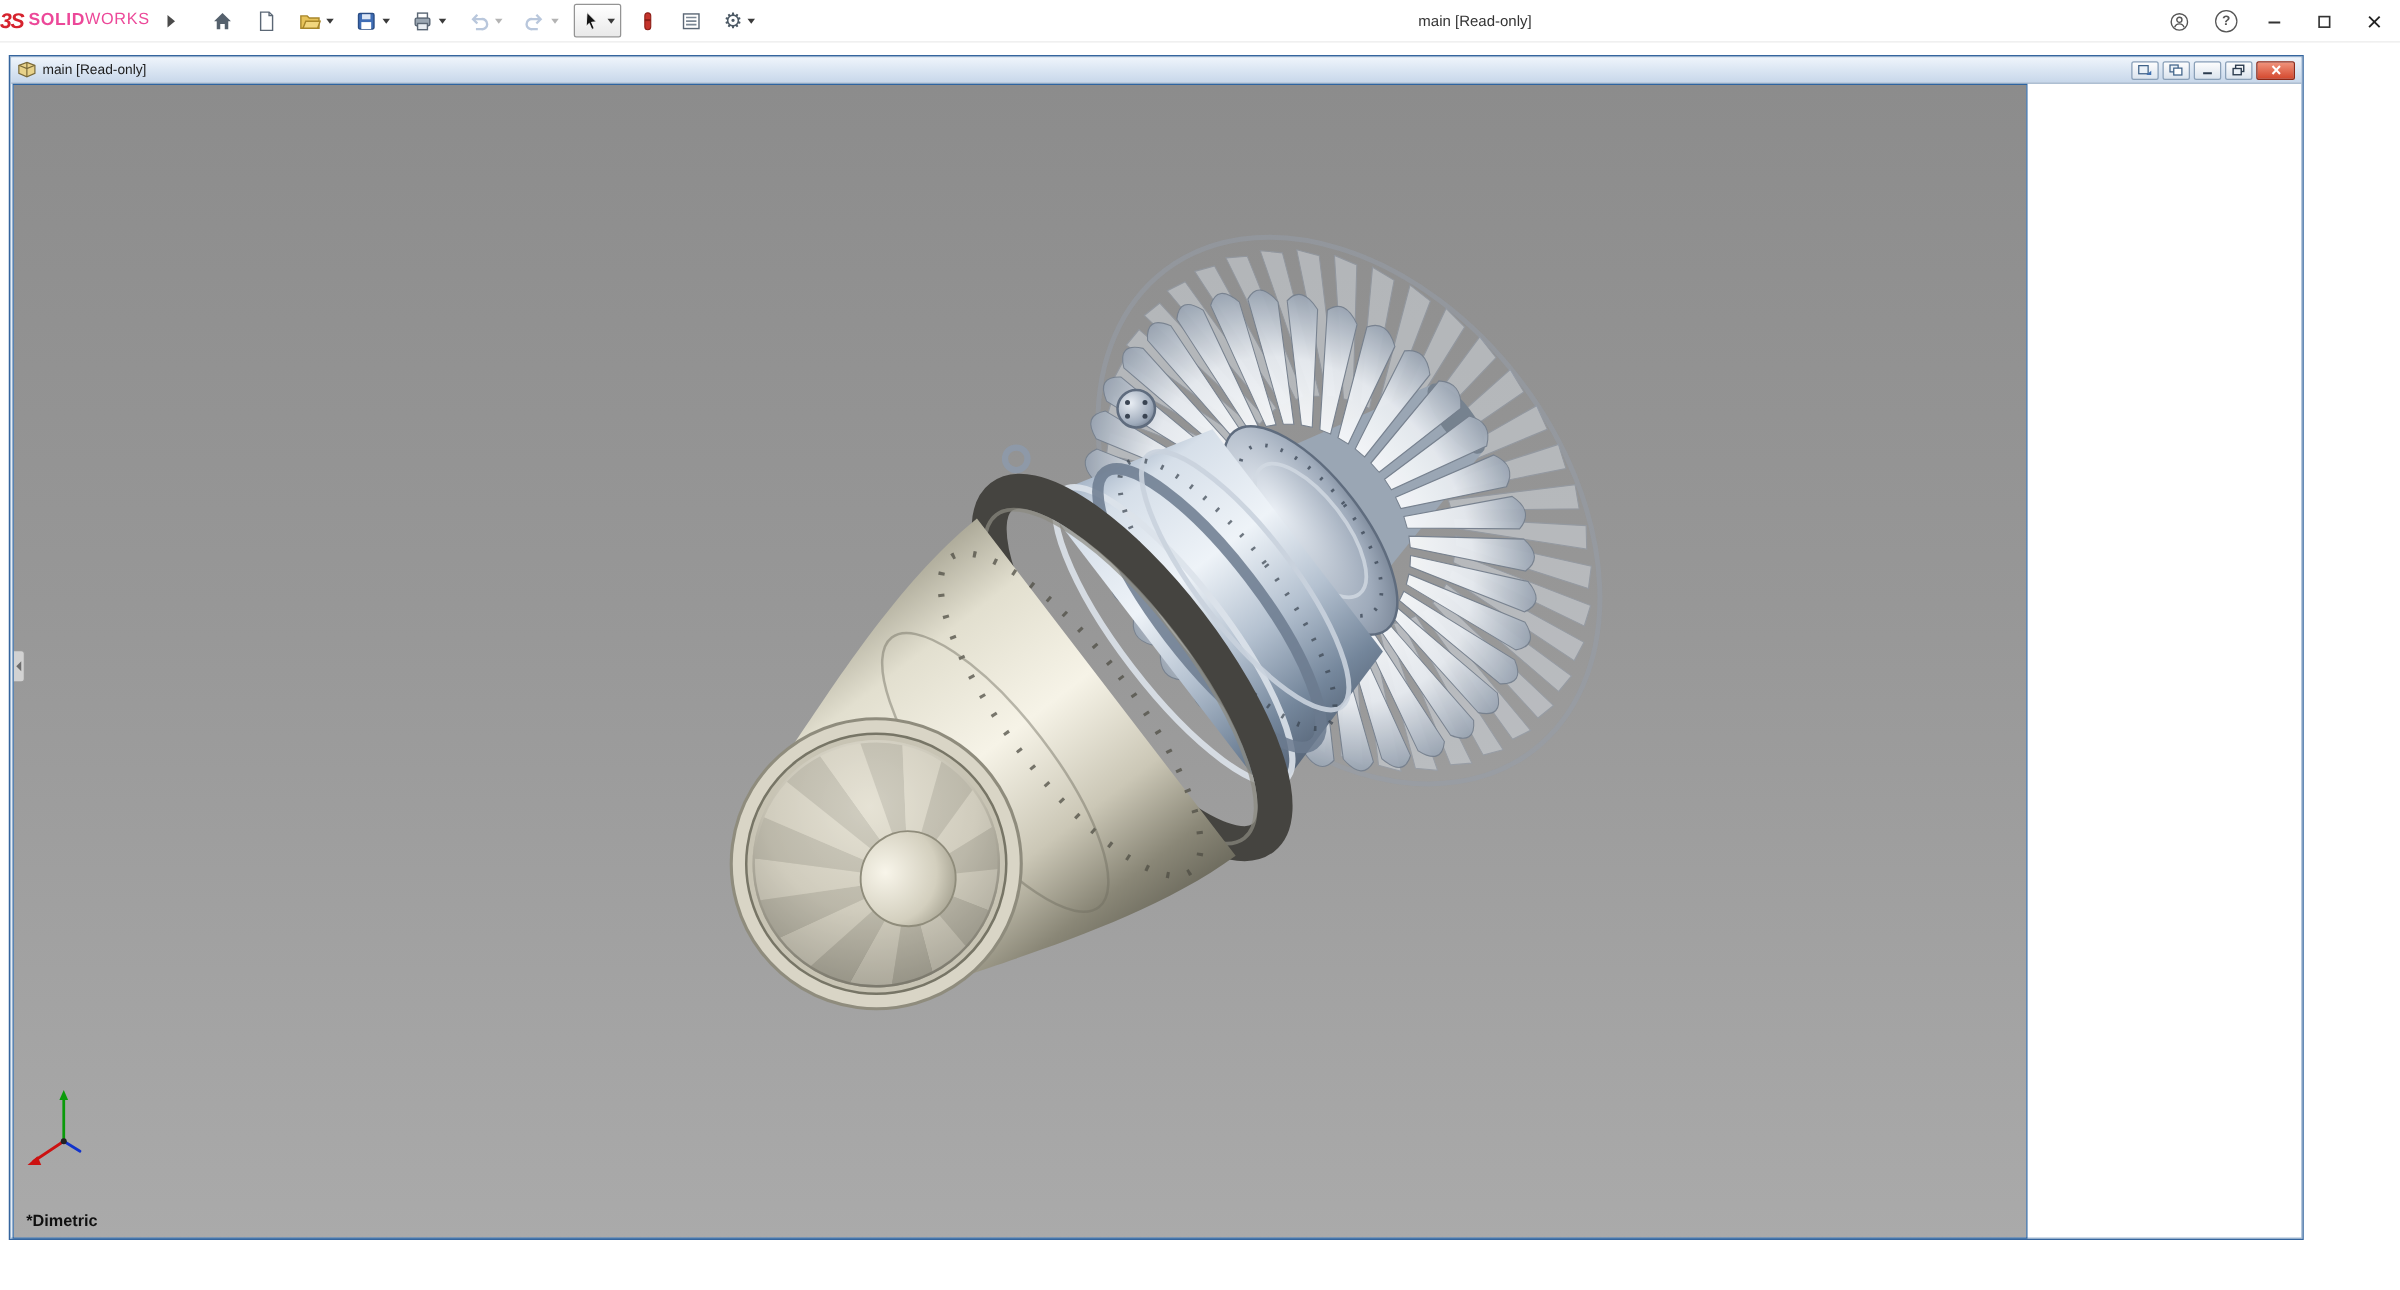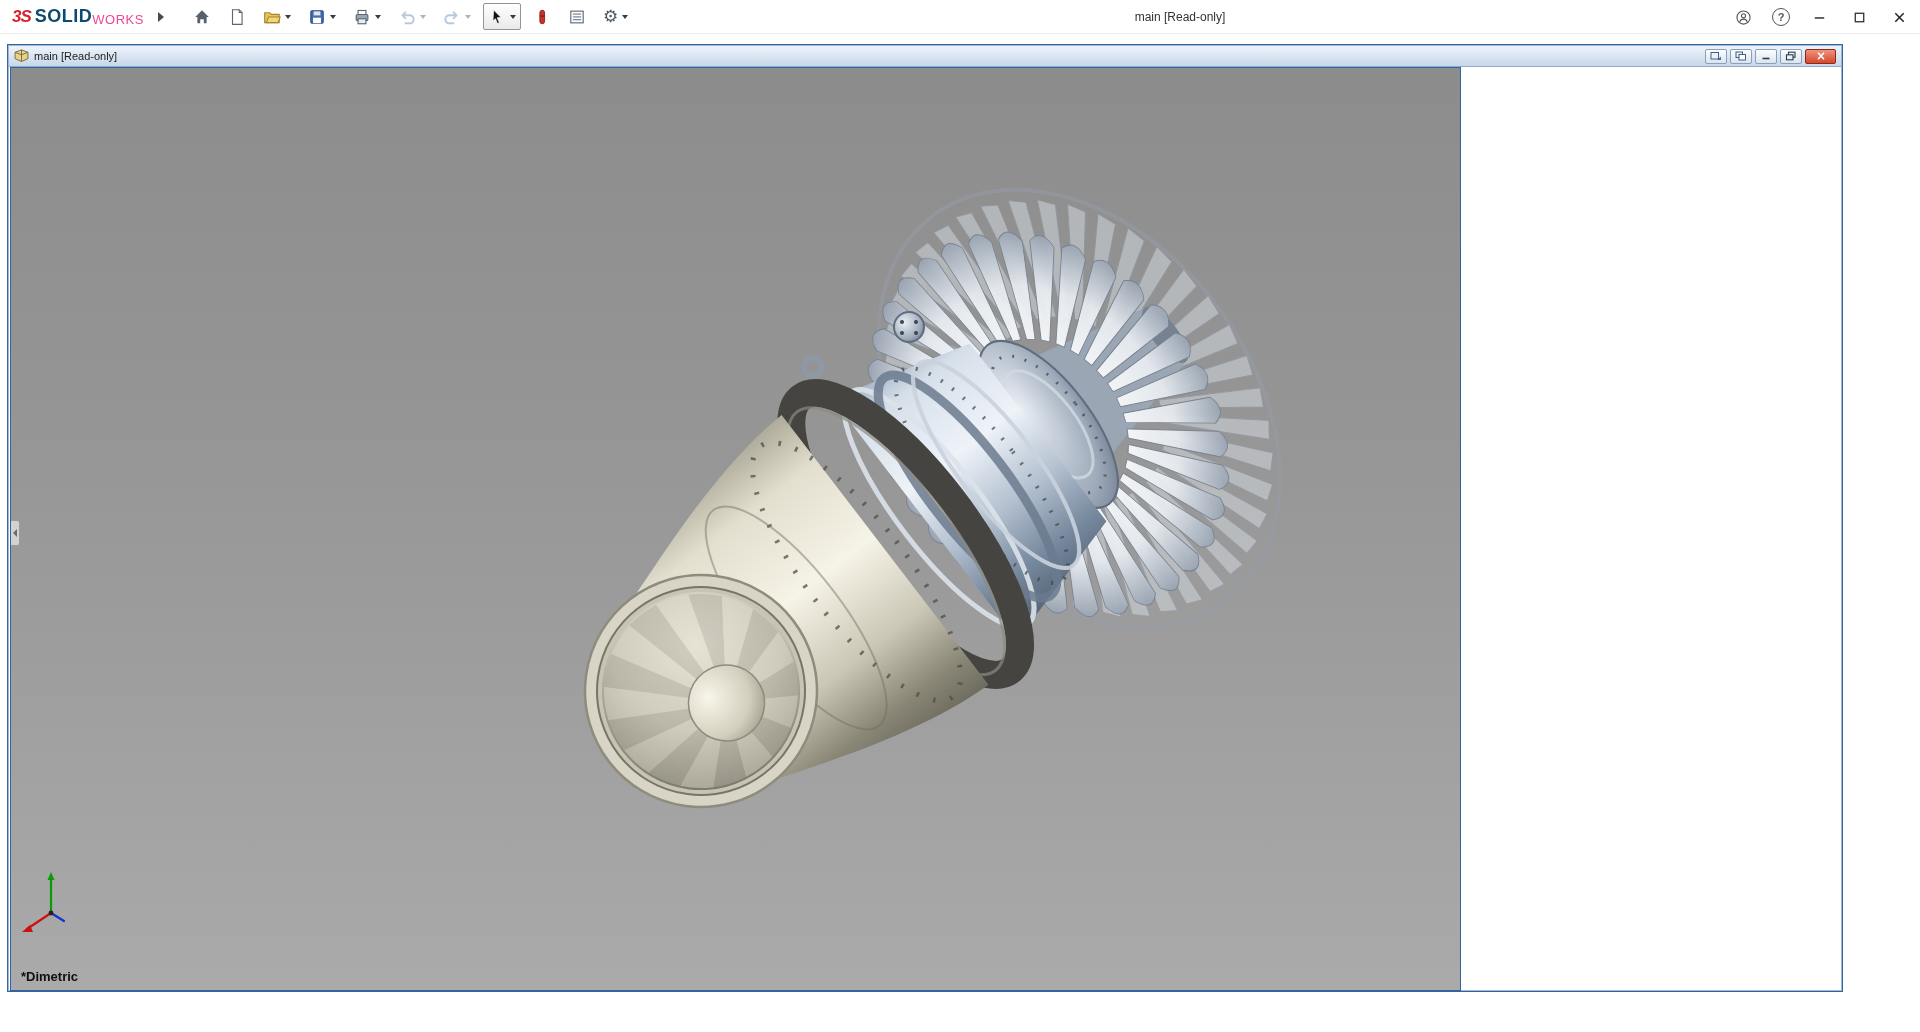--- a/index.html
+++ b/index.html
@@ -9,23 +9,23 @@
     background:#ffffff; font-family:"Liberation Sans", sans-serif;
     -webkit-font-smoothing:antialiased;
   }
 
   
   .titlebar {
     position:absolute; top:0; left:0; width:1920px; height:34px;
     background:#ffffff; border-bottom:1px solid #ececec;
     display:flex; align-items:center;
   }
-  .logo { display:flex; align-items:flex-end; margin-left:12px; white-space:nowrap; }
+  .logo { display:flex; align-items:flex-start; white-space:nowrap; }
   .logo .lg-prefix { font-style:italic; font-weight:bold; font-size:17px; color:#d6232e; letter-spacing:-1px; }
-  .logo .lg-solid { font-weight:bold; font-size:18px; color:#0c4a6e; margin-left:4px; letter-spacing:.5px; }
+  .logo .lg-solid { font-weight:bold; font-size:14px; color:#ec4899; margin-left:4px; letter-spacing:.5px; }
   .logo .lg-works { font-weight:normal; font-size:13px; color:#ec4899; letter-spacing:.5px; }
   .expand-arrow { width:0;height:0; border-top:5px solid transparent; border-bottom:5px solid transparent;
     border-left:6px solid #4a4a4a; margin-left:14px; }
   .tbar { display:flex; align-items:center; margin-left:24px; gap:7px; }
   .tb { display:flex; align-items:center; justify-content:center; height:27px; padding:0 4px;
     background:none; border:1px solid transparent; cursor:default; }
   .tb svg { width:18px; height:18px; display:block; }
   .tb .glyph { font-size:17px; color:#4d5a66; line-height:1; }
   .chev { width:0; height:0; border-left:3.5px solid transparent; border-right:3.5px solid transparent;
     border-top:4px solid #3a3a3a; margin-left:4px; }
@@ -60,21 +60,21 @@
   .doc-btns { margin-left:auto; display:flex; align-items:center; gap:3px; }
   .dbtn {
     width:22px; height:15px; border:1px solid #8aa0b8; border-radius:2px;
     background:linear-gradient(#fdfdfd,#dbe4ee);
     display:flex; align-items:center; justify-content:center; cursor:default; padding:0;
   }
   .dbtn svg { width:12px; height:10px; }
   .dbtn.close { width:31px; background:linear-gradient(#f0937c,#d4482e); border-color:#8e2817; }
 
   .viewport {
-    position:absolute; left:2px; top:22px; width:1451px; height:924px;
+    position:absolute; left:2px; top:22px; width:1612px; height:924px;
     border:1px solid #2e64a0;
     background:linear-gradient(180deg,#8c8c8c 0%, #979797 45%, #aaaaaa 100%);
     overflow:hidden;
     padding-left:45px;
   }
   .viewport > svg.scene { position:absolute; left:0; top:0; }
   .orientation-label {
     position:absolute; left:10px; bottom:6px; font-size:13px; font-weight:bold; color:#101010;
   }
   .fm-tab {

